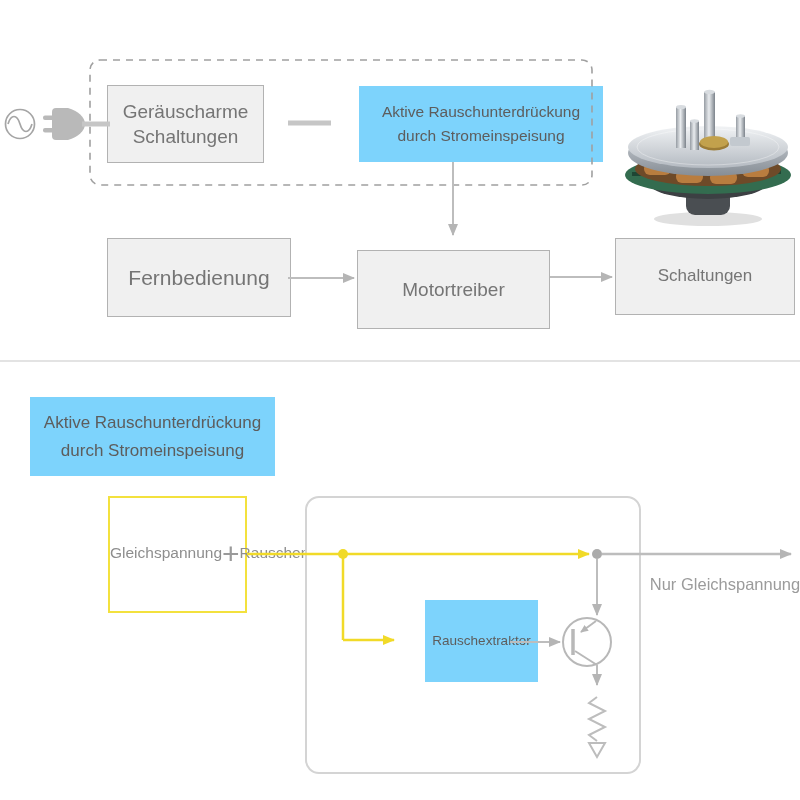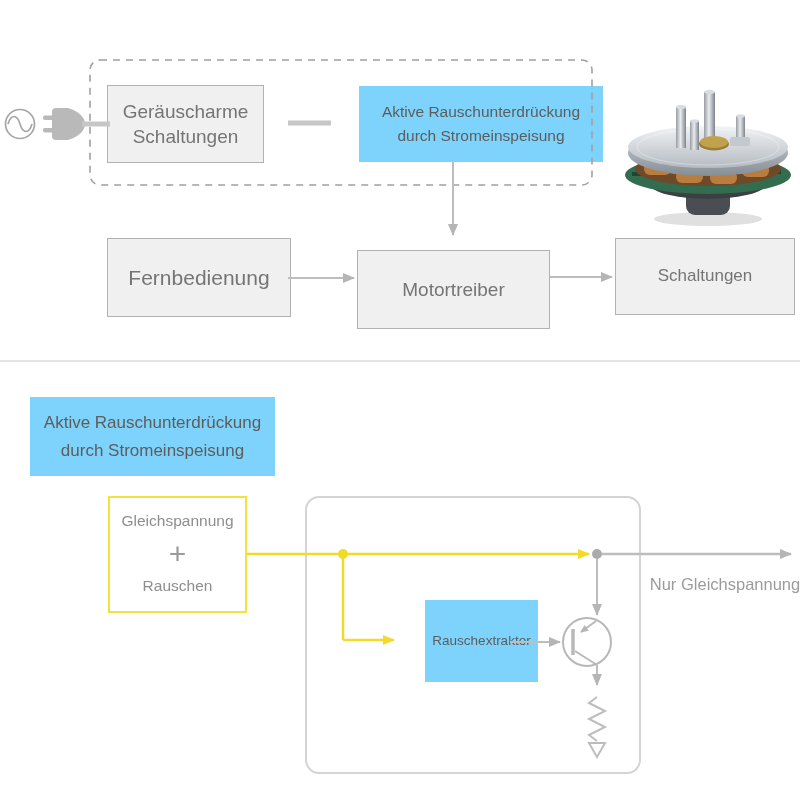--- a/index.html
+++ b/index.html
@@ -28,21 +28,21 @@
   #ancBox .line{line-height:1.55;}
   #remoteBox{left:107px;top:238px;width:184px;height:79px;font-size:21px;}
   #driverBox{left:357px;top:250px;width:193px;height:79px;font-size:19px;}
   #motorBox{left:615px;top:238px;width:180px;height:77px;font-size:17px;}
   #motorPhoto{left:616px;top:80px;width:184px;height:154px;}
   #ancHeading{left:2px;top:397px;width:245px;height:79px;font-size:17px;}
   #ancHeading .line{line-height:1.6;}
   #dcBox{
     left:108px;top:496px;width:139px;height:117px;background:#ffffff;
     border:2px solid #f3e13e;box-sizing:border-box;
-    display:flex;flex-direction:column;align-items:center;justify-content:space-between;
+    display:flex;align-items:center;justify-content:space-between;
     padding:13px 0 15px 0;color:#8e8e8e;font-size:15.5px;text-align:center;
   }
   #dcBox .plus{font-size:30px;font-weight:400;color:#9a9a9a;line-height:.7;}
   #circuitFrame{
     left:305px;top:496px;width:336px;height:278px;background:#ffffff;
     border:2px solid #d4d4d4;border-radius:14px;box-sizing:border-box;
   }
   #extractorBox{left:397px;top:600px;width:113px;height:82px;font-size:13.5px;text-align:center;}
   #processLabel{left:378px;top:708px;width:206px;text-align:center;font-size:16.5px;color:#9b9b9b;}
   #outputLabel{left:640px;top:575px;width:158px;text-align:center;font-size:16.5px;color:#9b9b9b;margin-left:6px;}

